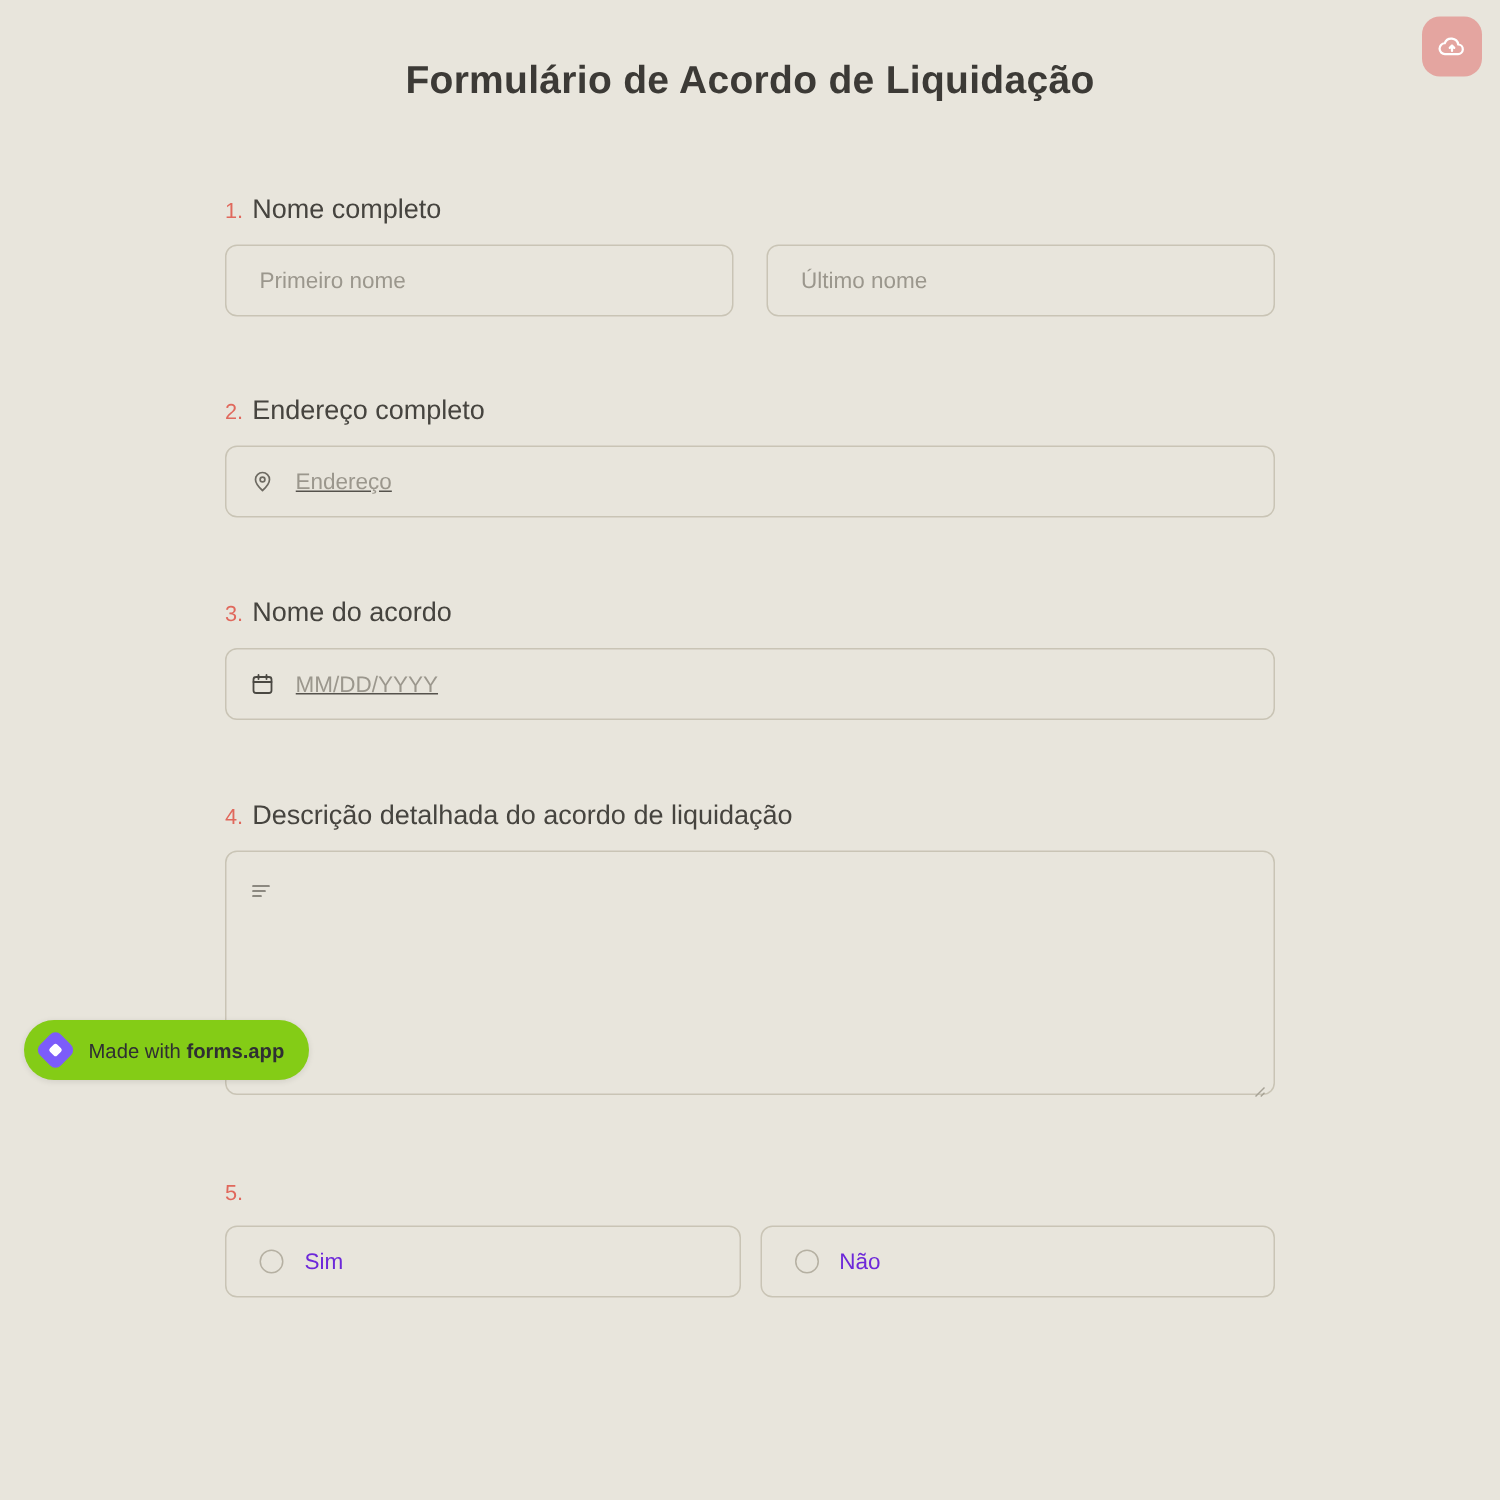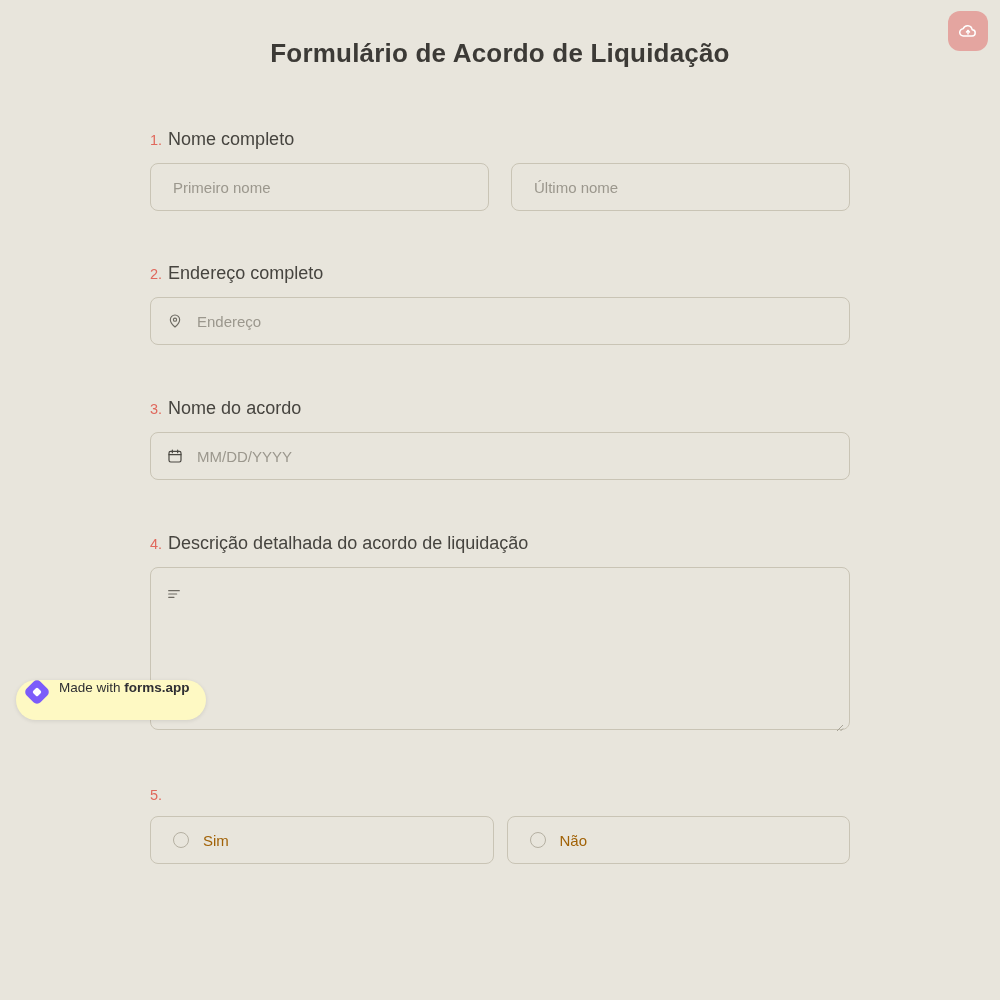--- a/index.html
+++ b/index.html
@@ -96,21 +96,21 @@
     left: 16px;
     top: 50%;
     transform: translateY(-50%);
     width: 18px;
     height: 18px;
     display: flex;
     align-items: center;
     justify-content: center;
     pointer-events: none;
   }
-  .field-wrap.with-icon .field { padding-left: 46px; }
+  .field-wrap.with-icon .field { padding-left: 46px; text-decoration: underline; }
 
   .textarea-wrap { position: relative; }
   .textarea {
     width: 100%;
     height: 163px;
     border: 1px solid #c9c4b5;
     border-radius: 8px;
     background: transparent;
     resize: none;
     padding: 16px 22px 16px 46px;
@@ -149,32 +149,32 @@
     cursor: pointer;
     background: transparent;
   }
   .radio {
     width: 16px;
     height: 16px;
     border: 1px solid #b5b0a2;
     border-radius: 50%;
     flex: none;
   }
-  .choice-label { font-size: 15px; color: #a16207; }
+  .choice-label { font-size: 15px; color: #6d28d9; }
 
   
   .badge {
     position: absolute;
     left: 16px;
     bottom: 16px;
     height: 40px;
-    background: #fef9c3;
+    background: #84cc16;
     border-radius: 20px;
     display: flex;
-    align-items: flex-start;
+    align-items: center;
     gap: 10px;
     padding: 0 16px 0 9px;
     box-shadow: 0 1px 4px rgba(0,0,0,0.10);
   }
   .badge-logo {
     width: 24px;
     height: 24px;
     flex: none;
     display: flex;
     align-items: center;

